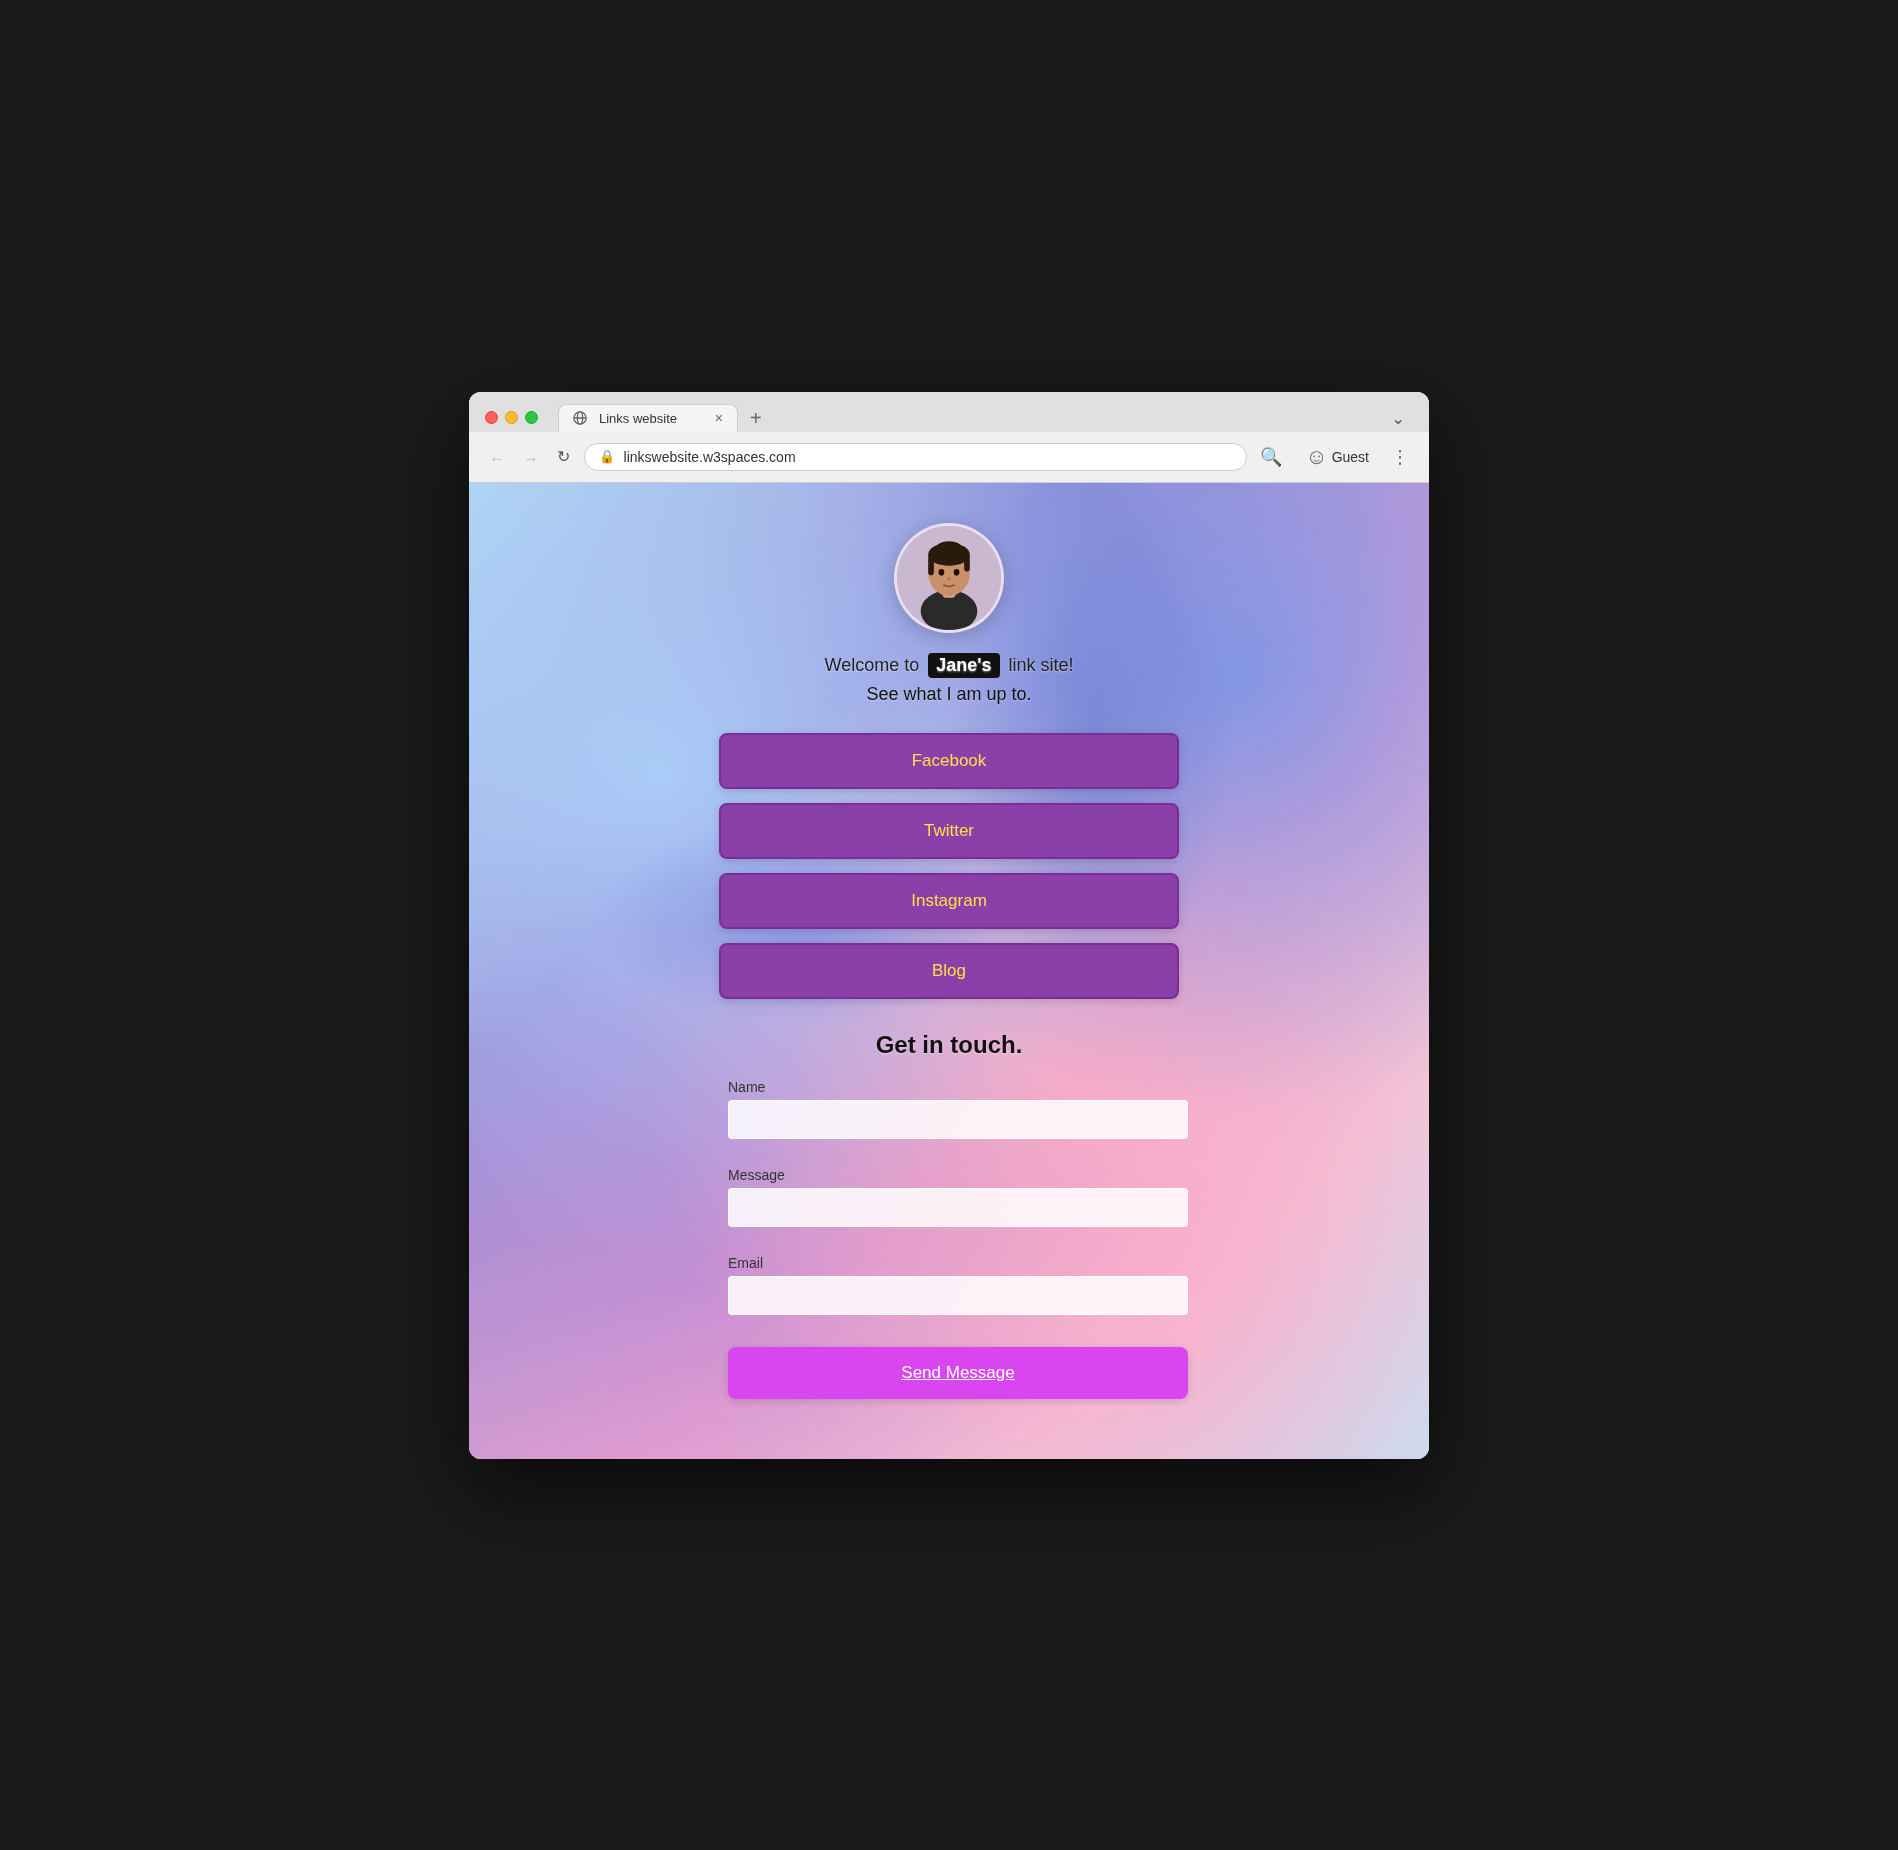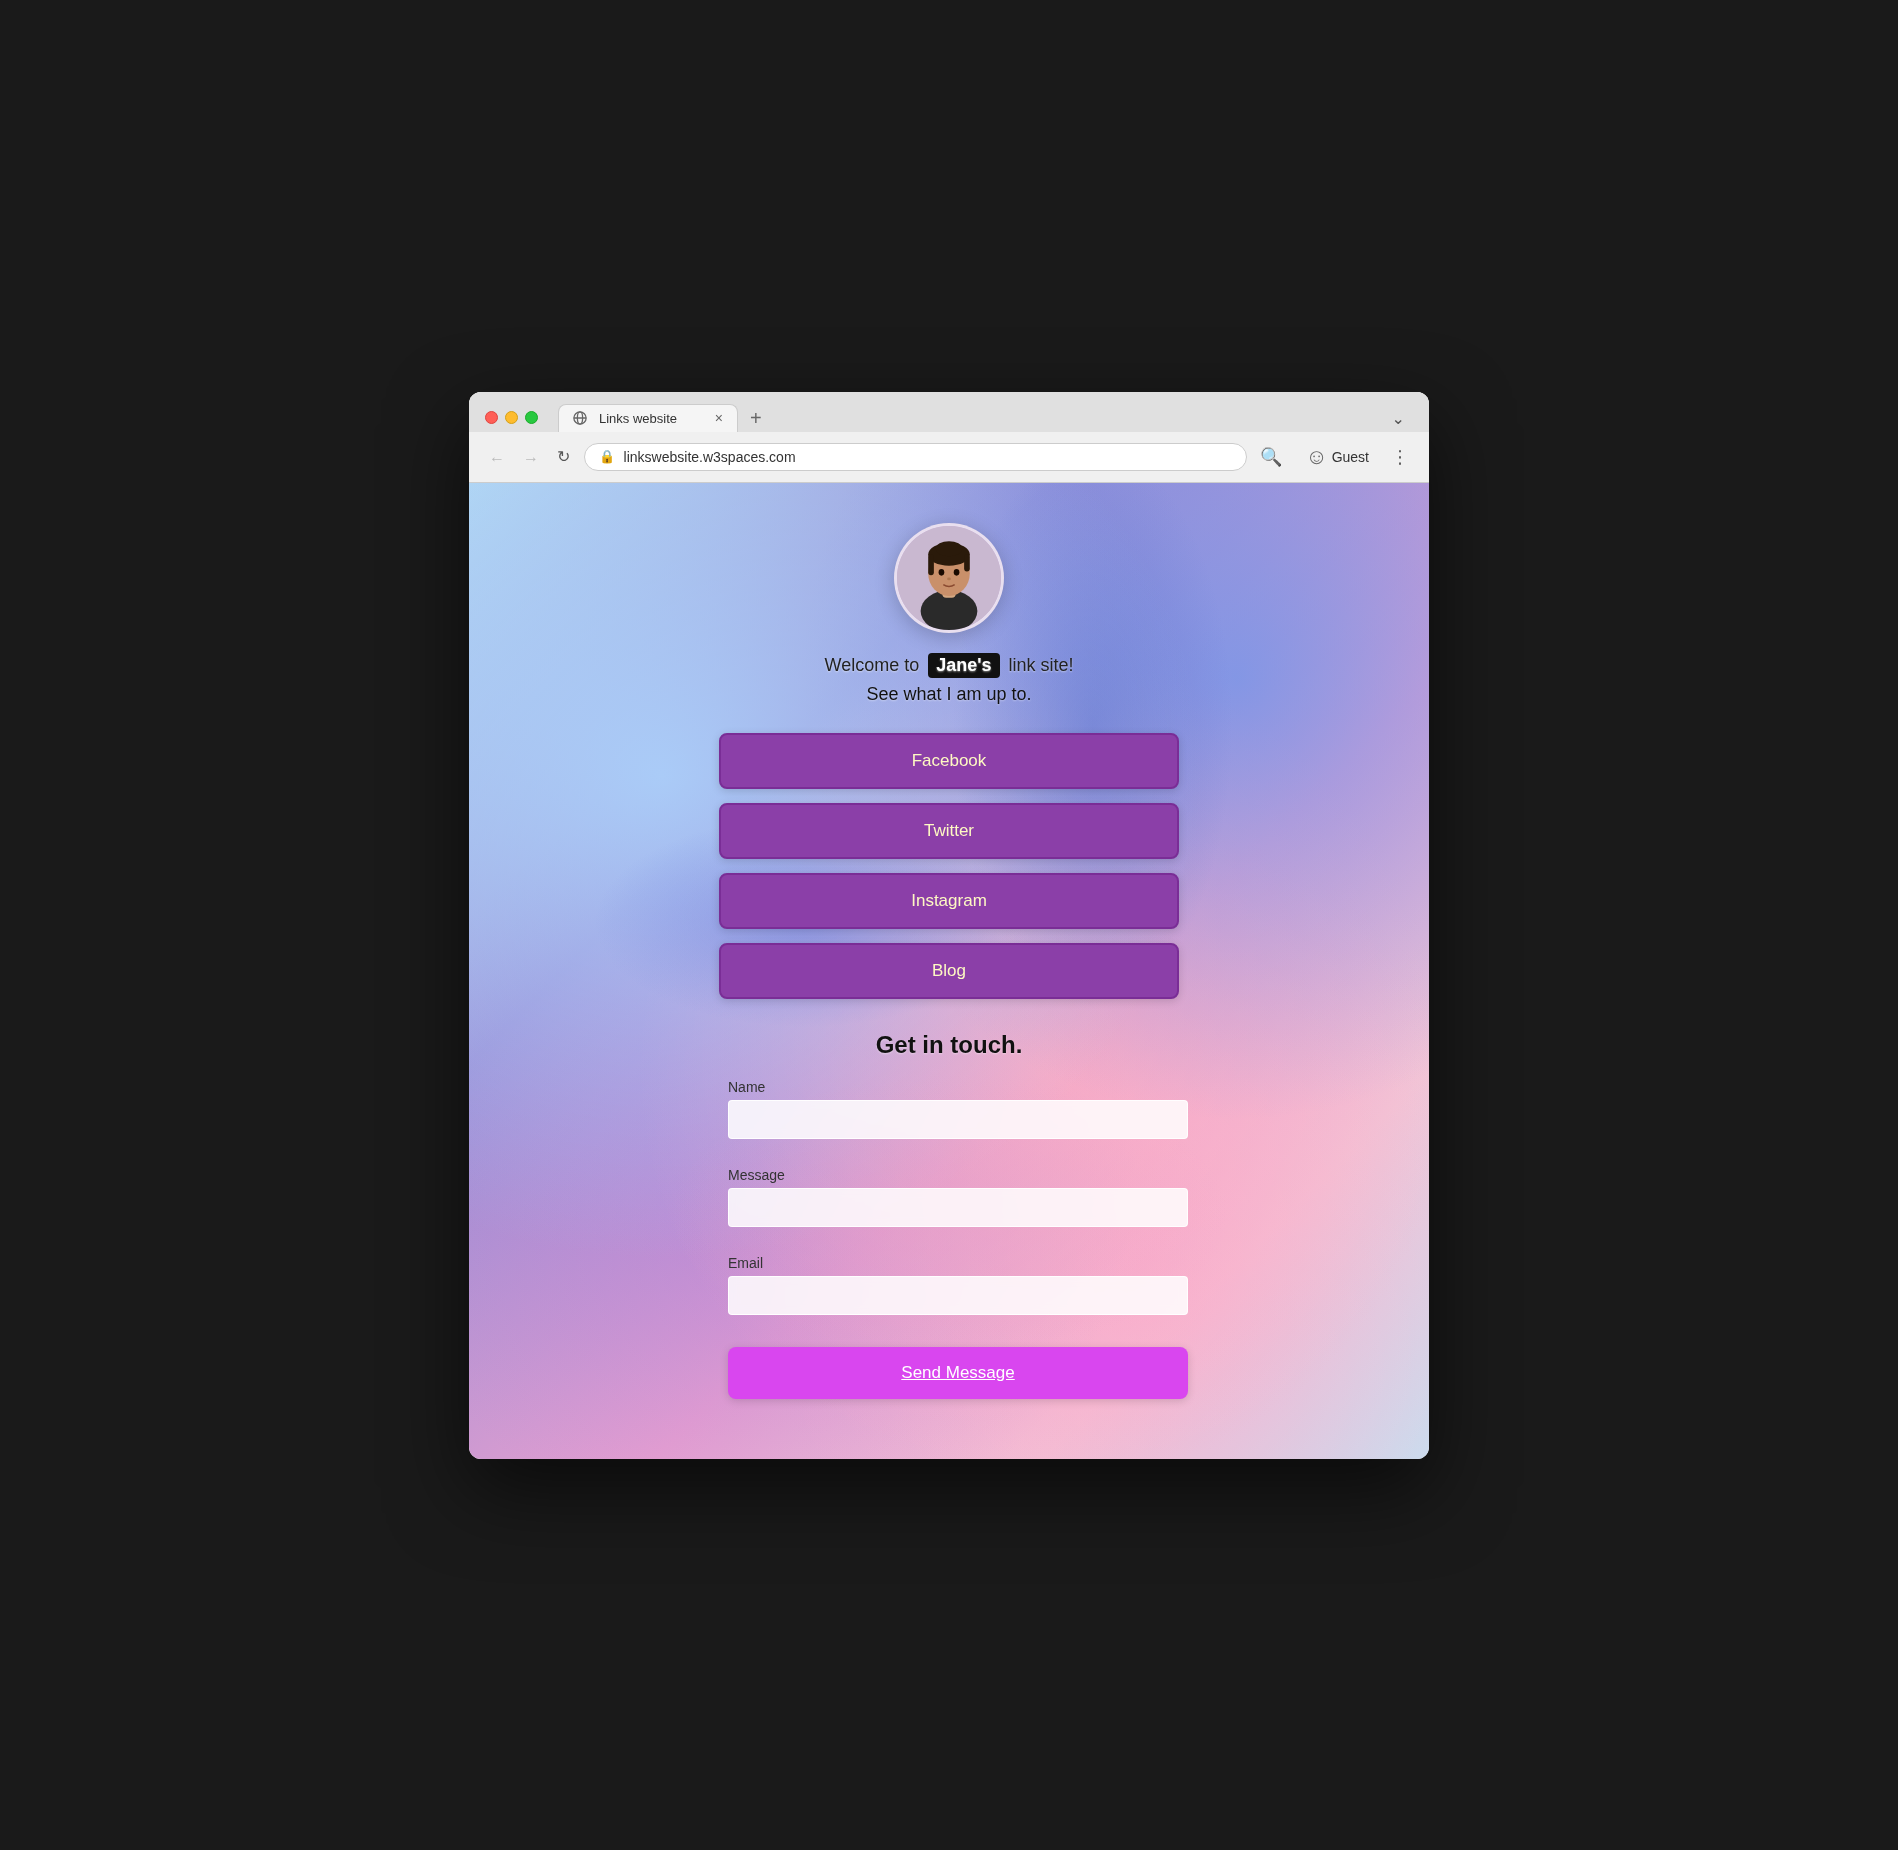--- a/index.html
+++ b/index.html
@@ -272,21 +272,21 @@
       display: flex;
       flex-direction: column;
       gap: 14px;
       width: 100%;
       max-width: 460px;
       margin-bottom: 32px;
     }
 
     .link-btn {
       background: #8B3FA8;
-      color: #fef9c3;
+      color: #fde047;
       border: 2px solid #7a2d96;
       border-radius: 8px;
       padding: 16px 24px;
       font-size: 17px;
       font-weight: 500;
       cursor: pointer;
       text-align: center;
       text-decoration: none;
       display: block;
       transition: background 0.2s;

